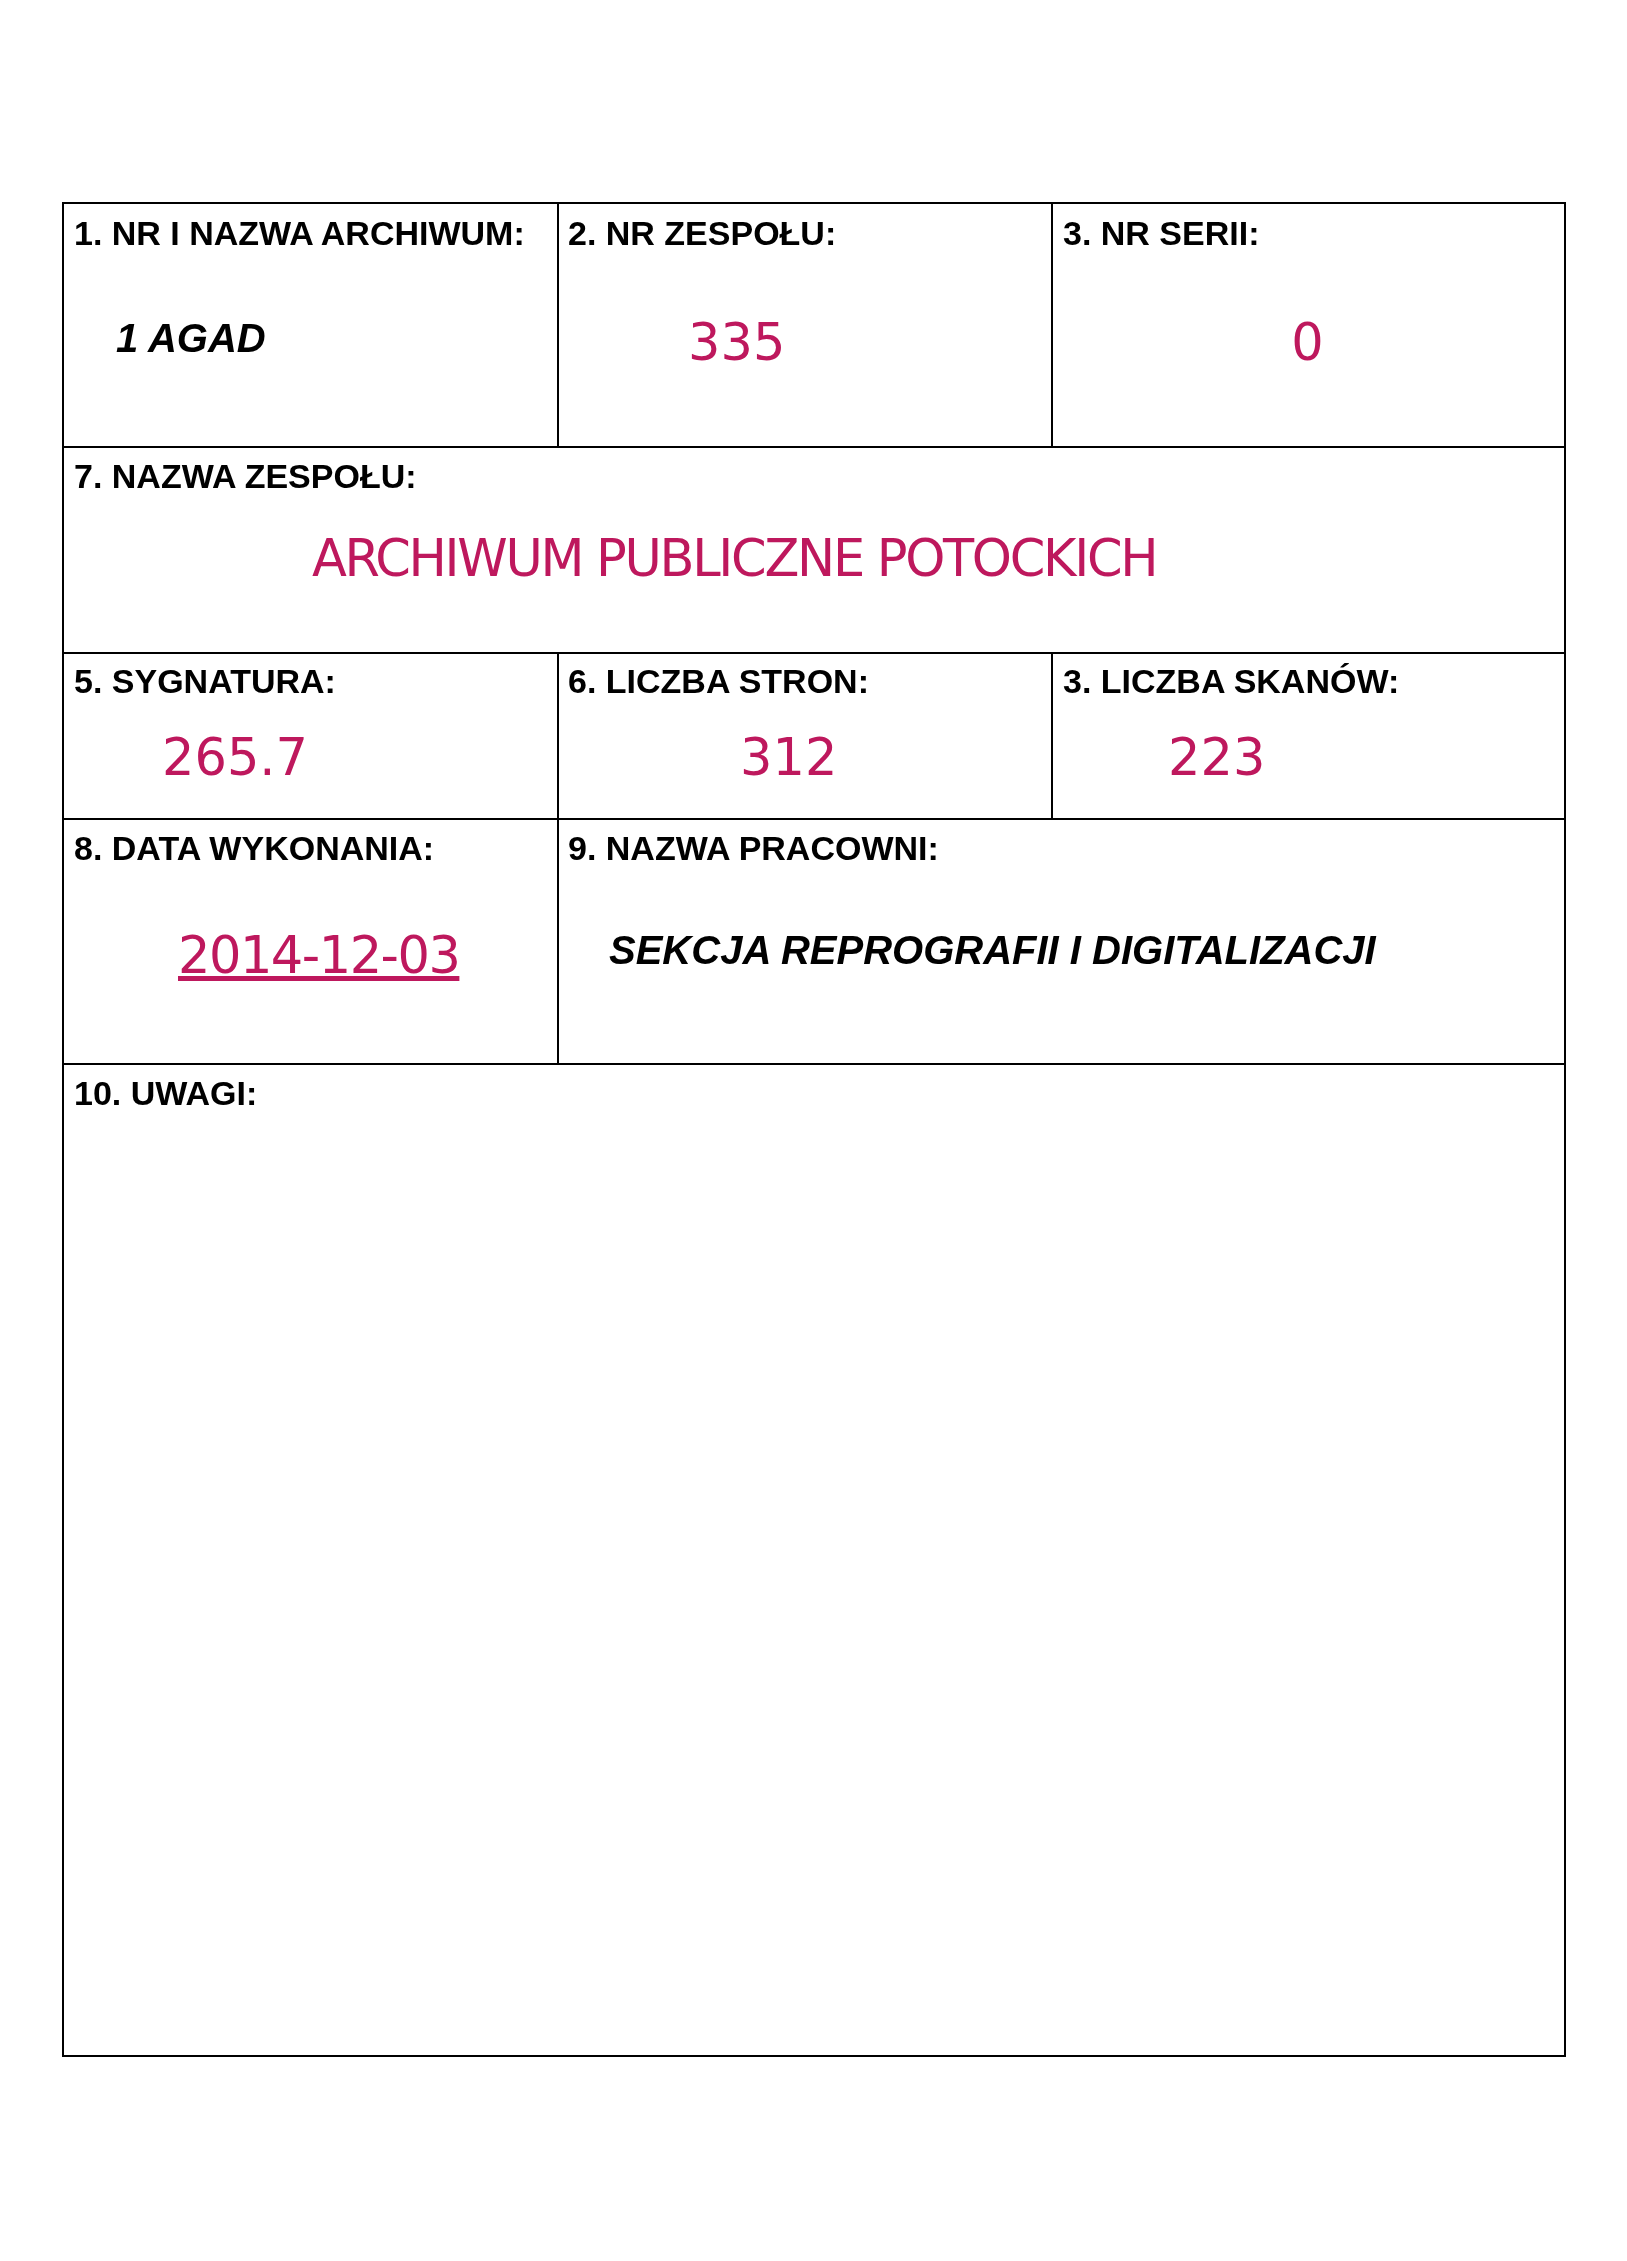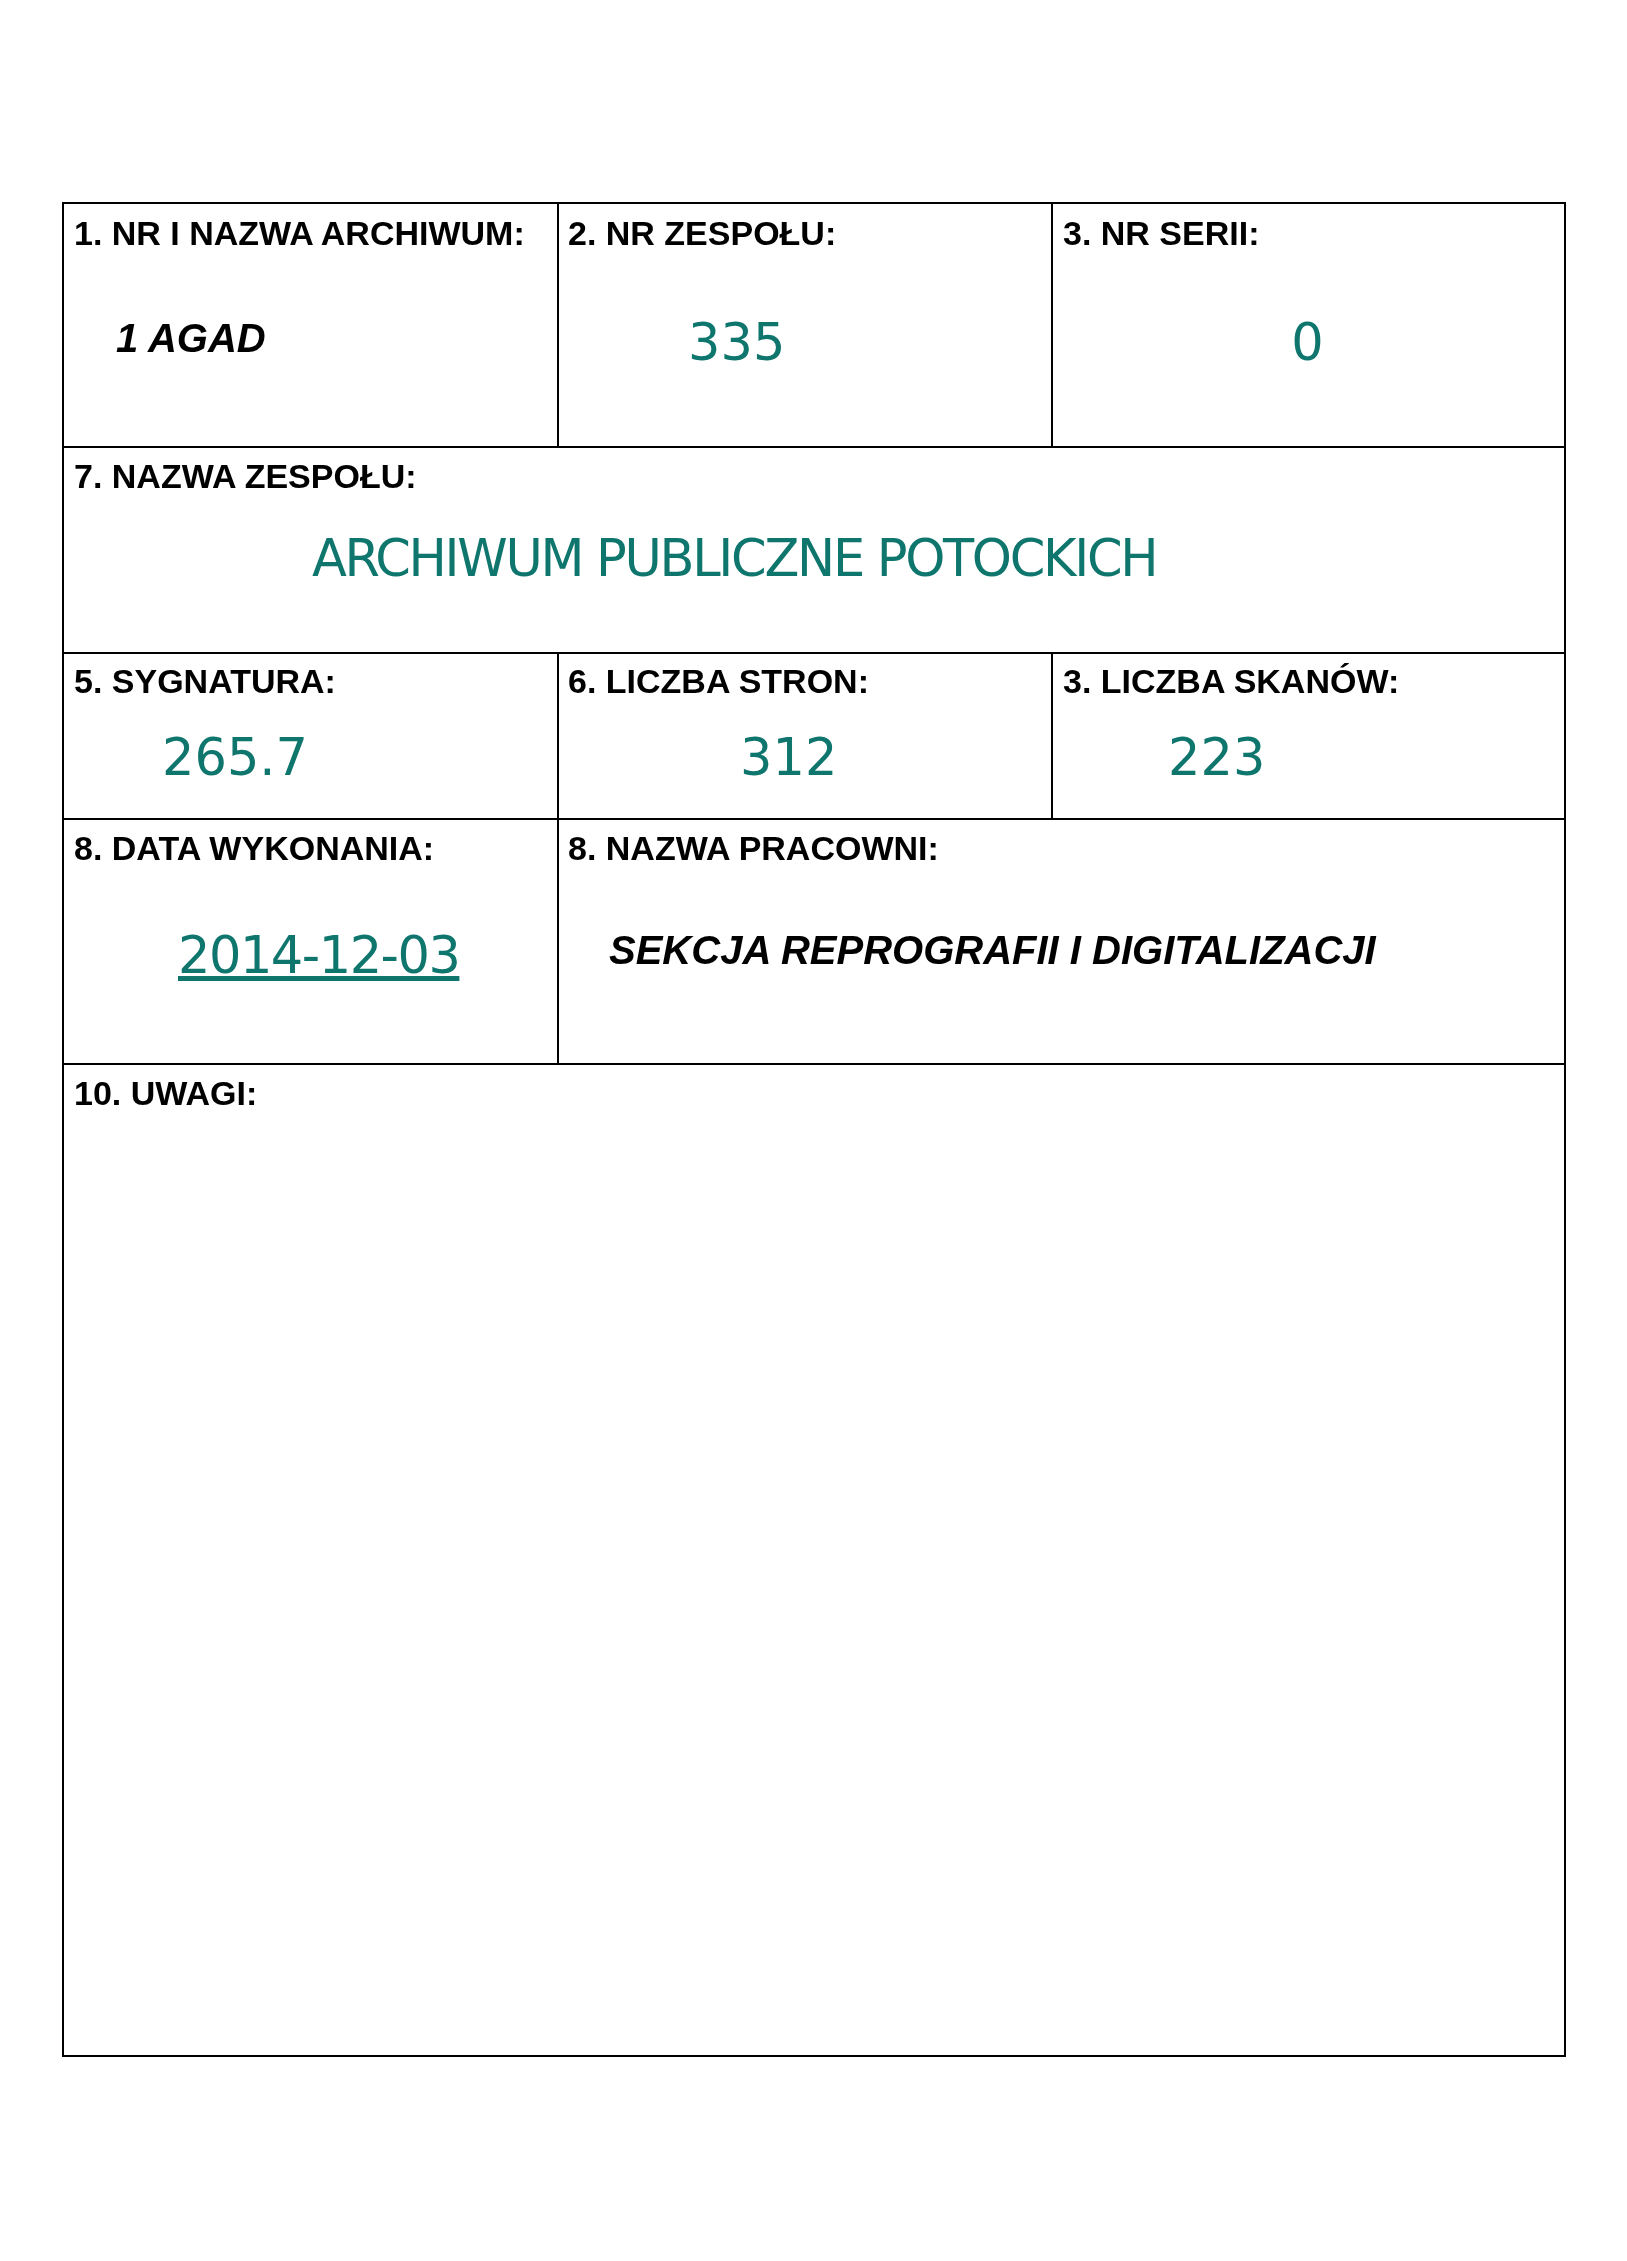--- a/index.html
+++ b/index.html
@@ -1,21 +1,21 @@
 <!DOCTYPE html>
 <html style="font-size:12.3px"><head>
 <meta charset="utf-8">
 <style>
   html, body { margin: 0; padding: 0; background: #ffffff; }
   body { width: 1628px; height: 2261px; position: relative; overflow: hidden; }
   .form { position: absolute; left: 62px; top: 202px; width: 1504px; height: 1855px; box-sizing: border-box; border: 2.3px solid #000; }
   .hline { position: absolute; height: 2.3px; background: #000; }
   .vline { position: absolute; width: 2.3px; background: #000; }
   .label { position: absolute; font-family: "Liberation Sans", sans-serif; font-weight: bold; font-size: 34px; line-height: 38px; color: #000; white-space: nowrap; text-align: center; }
-  .value { position: absolute; font-family: "DejaVu Sans", sans-serif; font-size: 51px; line-height: 58px; color: #0f766e; white-space: nowrap; transform-origin: left top; }
+  .value { position: absolute; font-family: "DejaVu Sans", sans-serif; font-size: 51px; line-height: 58px; color: #be185d; white-space: nowrap; transform-origin: left top; }
   .value-bi { position: absolute; font-family: "Liberation Sans", sans-serif; font-weight: bold; font-style: italic; font-size: 40px; line-height: 46px; color: #000; white-space: nowrap; margin-left: 40px; }
   .center { text-align: center; }
 </style>
 </head>
 <body>
 
 <div class="form"></div>
 
 <div class="hline" style="left:62px; top:446px; width:1504px;"></div>
 <div class="hline" style="left:62px; top:652px; width:1504px;"></div>
@@ -45,18 +45,18 @@
 
 <div class="label" style="left:568px; top:662px;">6. LICZBA STRON:</div>
 <div class="value" style="left:740px; top:729px;">312</div>
 
 <div class="label" style="left:1063px; top:662px;">3. LICZBA SKANÓW:</div>
 <div class="value" style="left:1168px; top:729px;">223</div>
 
 <div class="label" style="left:74px; top:829px;">8. DATA WYKONANIA:</div>
 <div class="value" style="left:178px; top:927px; letter-spacing:-1.5px;text-decoration:underline;">2014-12-03</div>
 
-<div class="label" style="left:568px; top:829px;">8. NAZWA PRACOWNI:</div>
+<div class="label" style="left:568px; top:829px;">9. NAZWA PRACOWNI:</div>
 <div class="value-bi" style="left:569px; top:927px;">SEKCJA REPROGRAFII I DIGITALIZACJI</div>
 
 <div class="label" style="left:74px; top:1074px;">10. UWAGI:</div>
 <div class="value" style="left:74px; top:1126px;"></div>
 
 
 </body></html>

